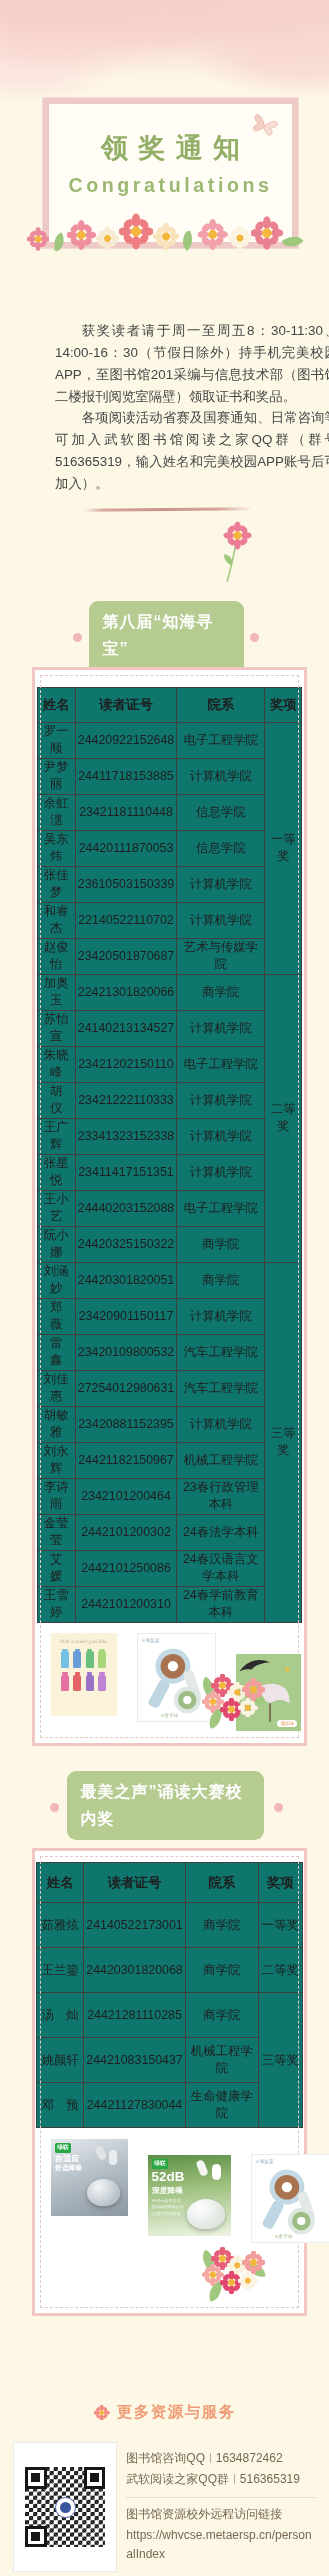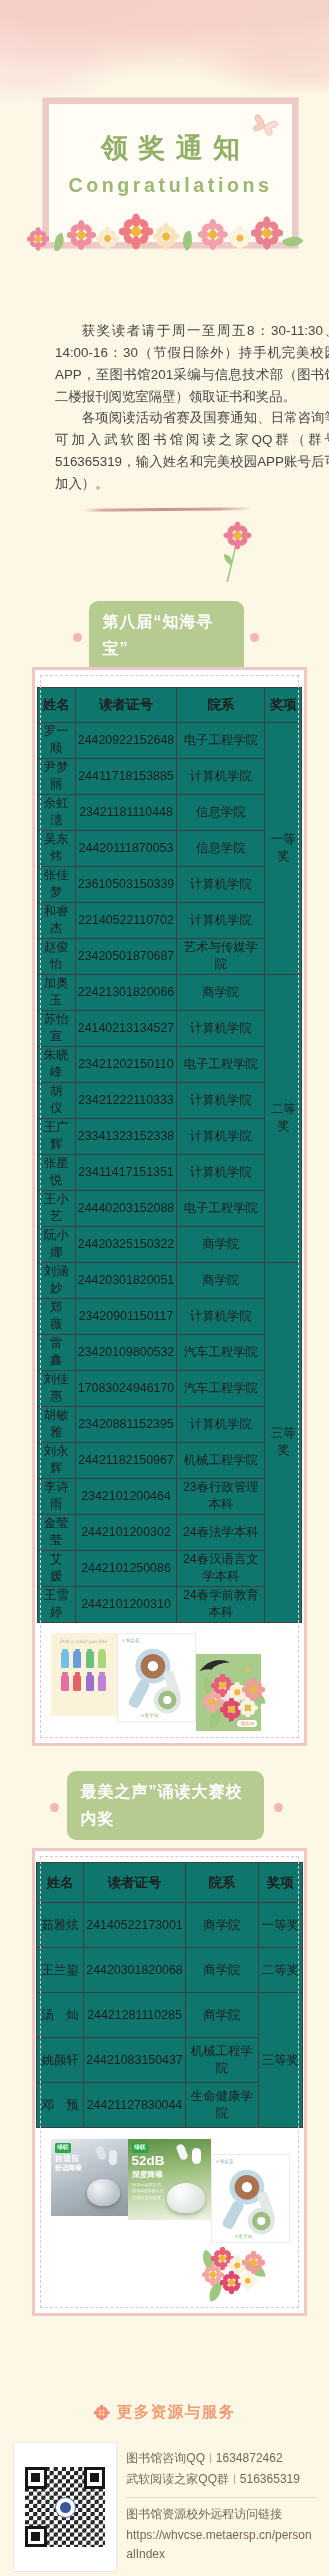--- a/index.html
+++ b/index.html
@@ -62,35 +62,35 @@
   th,td{border:1px solid #3e3e3e;text-align:center;vertical-align:middle;color:#1e1e1e;padding:0 2.1px;}
   th{font-size:13.4px;font-weight:bold;height:34px;}
   td{font-size:12.4px;}
   td.num{font-family:Liberation Sans, sans-serif;letter-spacing:0;}
   .t1{margin-top:16.5px;}
   .t1 td{height:35px;}
   .t2{margin-top:11.3px;}
   .t2 th{height:39px;}
   .t2 td{height:44px;}
   
-  .thumbs{display:flex;gap:0;margin:10.3px 0 0 15.5px;align-items:flex-start;}
+  .thumbs{display:flex;gap:20px;margin:10.3px 0 0 15.5px;align-items:flex-start;}
   .thumb{position:relative;overflow:hidden;flex:none;}
   .cups{width:66px;height:83px;background:#faf3da;}
   .cups .cap{font-family:"DejaVu Serif", serif;font-style:italic;font-size:4.6px;color:#b4a484;text-align:center;margin-top:6.2px;}
   .bottle-row{display:flex;justify-content:center;gap:4.1px;margin-top:7.2px;}
   .bottle{width:8.2px;height:16.5px;border-radius:2.1px 2.1px 1.5px 1.5px;position:relative;opacity:.85;}
   .bottle::before{content:"";position:absolute;top:-2.6px;left:1.5px;width:5.2px;height:2.6px;border-radius:1px;background:inherit;}
   .fanpic{width:77px;height:87px;background:#fff;border:0.5px solid #ececec;}
   .fan-label{position:absolute;font-size:4.6px;color:#8fa8b5;}
   .fan-label .d{display:inline-block;width:3.1px;height:3.1px;border-radius:50%;background:#cfdde5;margin-right:1px;}
   .umb{width:65px;height:77px;background:#a9cb8c;margin-top:21.6px;}
   .umb .bubble{position:absolute;right:3.1px;bottom:4.1px;background:#fff;border-radius:4.6px;font-size:4.6px;color:#e98f4e;padding:1px 3.1px;}
   .buds{width:77px;height:77px;}
   .buds.gray{background:linear-gradient(160deg,#e6eaee 0%,#aeb8c0 55%,#8d979f 100%);}
-  .buds.green{width:83px;height:81px;background:linear-gradient(175deg,#5c8f46 0%,#9dbf7c 40%,#eef4e4 100%);}
+  .buds.green{width:83px;height:81px;background:linear-gradient(175deg,#5c8f46 0%,#9dbf7c 40%,#eef4e4 100%);margin-top:16px;}
   .badge{position:absolute;top:4.1px;left:4.1px;background:#27a845;color:#fff;font-size:5.7px;font-weight:bold;padding:1px 2.6px;border-radius:1.5px;}
   .buds .l1{position:absolute;top:15.5px;left:4.6px;color:#fff;font-size:7.7px;font-weight:bold;letter-spacing:0.5px;}
   .buds .l2{position:absolute;top:25px;left:4.6px;color:#fff;font-size:6.7px;font-weight:bold;}
   .buds .big{position:absolute;top:14.4px;left:4.1px;color:#fff;font-size:13.4px;font-weight:bold;}
   .buds .mid{position:absolute;top:31px;left:4.6px;color:#fff;font-size:7.7px;font-weight:bold;}
   .buds .small{position:absolute;left:4.6px;color:#f2f7ec;font-size:4.1px;line-height:1.5;}
   .case{position:absolute;border-radius:50% 50% 46% 46%;}
   .bouquet{position:absolute;right:34px;bottom:13.4px;width:77px;height:57px;}
   .bouquet svg{position:absolute;}
   
@@ -319,21 +319,21 @@
           <td class="num">23420901150117</td>
           <td>计算机学院</td>
         </tr>
         <tr>
           <td>雷　鑫</td>
           <td class="num">23420109800532</td>
           <td>汽车工程学院</td>
         </tr>
         <tr>
           <td>刘佳惠</td>
-          <td class="num">17083024946170</td>
+          <td class="num">27254012980631</td>
           <td>汽车工程学院</td>
         </tr>
         <tr>
           <td>胡敏雅</td>
           <td class="num">23420881152395</td>
           <td>计算机学院</td>
         </tr>
         <tr>
           <td>刘永辉</td>
           <td class="num">24421182150967</td>

